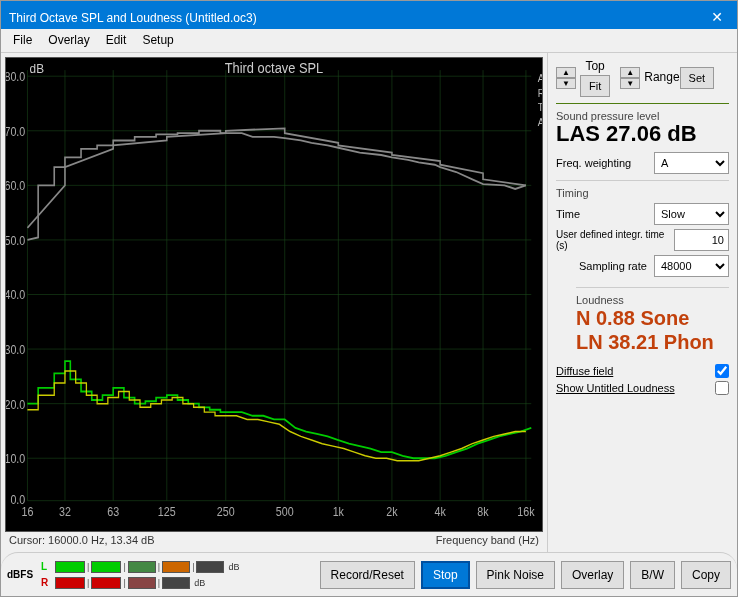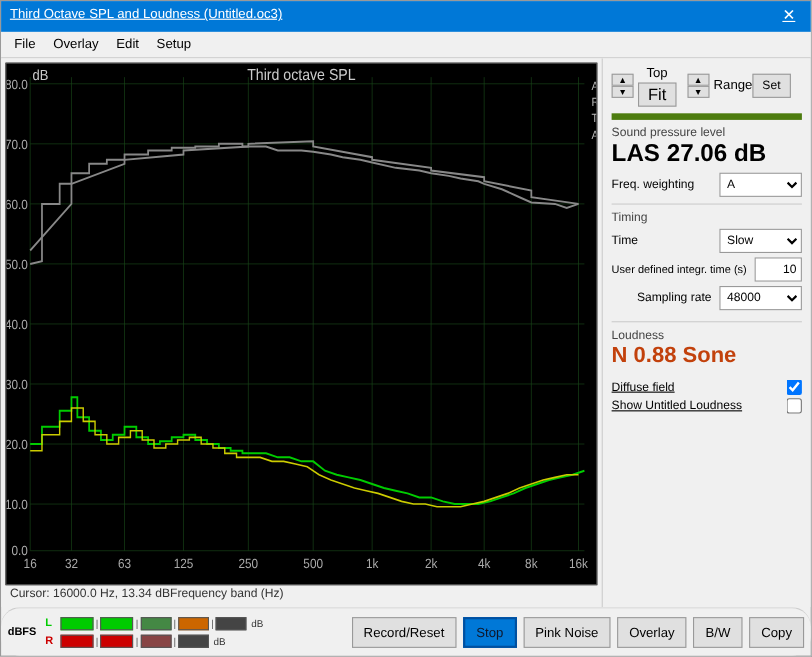--- a/index.html
+++ b/index.html
@@ -18,24 +18,23 @@
       border: 1px solid #999;
       display: flex;
       flex-direction: column;
     }
     .title-bar {
       background: #0078d7;
       color: white;
       padding: 4px 8px;
       display: flex;
       justify-content: space-between;
-      align-items: flex-start;
+      align-items: flex-end;
       height: 28px;
       flex-shrink: 0;
-      text-decoration: underline;
     }
     .title-bar-text {
       font-size: 12px;
       font-weight: normal;
     }
     .close-btn {
       background: none;
       border: none;
       color: white;
       font-size: 14px;
@@ -68,20 +67,21 @@
       background: #f0f0f0;
     }
     .chart-container {
       flex: 1;
       position: relative;
       background: #000;
       border: 1px solid #555;
     }
     .chart-info-bar {
       display: flex;
+      justify-content: space-between;
       font-size: 11px;
       color: #333;
       padding: 2px 4px;
     }
     .right-panel {
       width: 190px;
       padding: 6px 8px;
       background: #f0f0f0;
       display: flex;
       flex-direction: column;
@@ -141,30 +141,31 @@
       display: flex;
       justify-content: space-between;
       align-items: center;
       gap: 4px;
     }
     .form-label {
       font-size: 11px;
       flex: 1;
     }
     .small-input {
-      width: 43px;
+      width: 55px;
       height: 22px;
       border: 1px solid #999;
       background: white;
       font-size: 11px;
       padding: 1px 4px;
       text-align: right;
     }
     .loudness-section {
       margin-top: 4px;
+      margin-left: 20px;
     }
     .loudness-big {
       font-size: 20px;
       font-weight: bold;
       color: #c2410c;
       line-height: 1.2;
     }
     .checkbox-row {
       display: flex;
       align-items: center;
@@ -224,21 +225,21 @@
       height: 28px;
       padding: 0 10px;
       font-size: 12px;
       border: 1px solid #999;
       background: #e0e0e0;
       cursor: pointer;
       white-space: nowrap;
     }
     .btn-stop {
       background: #0078d7;
-      color: #0f172a;
+      color: #ffffff;
       border: 2px solid #0050a0;
     }
     .dbfs-label-text {
       font-size: 10px;
       font-weight: bold;
       margin-right: 2px;
     }
     svg.chart-svg {
       width: 100%;
       height: 100%;
@@ -350,36 +351,36 @@
     <div class="right-panel">
 
       <div class="top-range-row">
         <div class="spin-value-group">
           <div class="spin-buttons">
             <button class="spin-btn">▲</button>
             <button class="spin-btn">▼</button>
           </div>
           <div style="display:flex;flex-direction:column;align-items:center;">
             <span class="spin-label">Top</span>
-            <button class="btn" style="height:22px;padding:0 8px;font-size:15px;">Fit</button>
+            <button class="btn" style="height:22px;padding:0 8px;font-size:11px;">Fit</button>
           </div>
         </div>
         <div class="spin-value-group">
           <div class="spin-buttons">
             <button class="spin-btn">▲</button>
             <button class="spin-btn">▼</button>
           </div>
           <div style="display:flex;align-items:center;">
             <span class="spin-label">Range</span>
             <button class="btn" style="height:22px;padding:0 8px;font-size:11px;">Set</button>
           </div>
         </div>
       </div>
 
-      <div style="border-top:6px solid #4d7c0f;padding-top:4px;">
+      <div style="border-top:1px solid #4d7c0f;padding-top:4px;">
         <div class="section-label">Sound pressure level</div>
         <div class="big-value">LAS 27.06 dB</div>
       </div>
 
       <div class="form-row">
         <span class="form-label">Freq. weighting</span>
         <select class="dropdown">
           <option>A</option>
           <option>C</option>
           <option>Z</option>
@@ -406,20 +407,21 @@
             <option>48000</option>
             <option>44100</option>
             <option>96000</option>
           </select>
         </div>
       </div>
 
       <div style="border-top:1px solid #ccc;padding-top:4px;" class="loudness-section">
         <div class="section-label">Loudness</div>
         <div class="loudness-big">N 0.88 Sone</div>
+        <div class="loudness-big">LN 38.21 Phon</div>
       </div>
 
       <div style="margin-top:4px;text-decoration:underline;">
         <div class="checkbox-row">
           <span class="form-label">Diffuse field</span>
           <input type="checkbox" checked="" style="">
         </div>
         <div class="checkbox-row" style="margin-top:3px;">
           <span class="form-label">Show Untitled Loudness</span>
           <input type="checkbox" style="">

